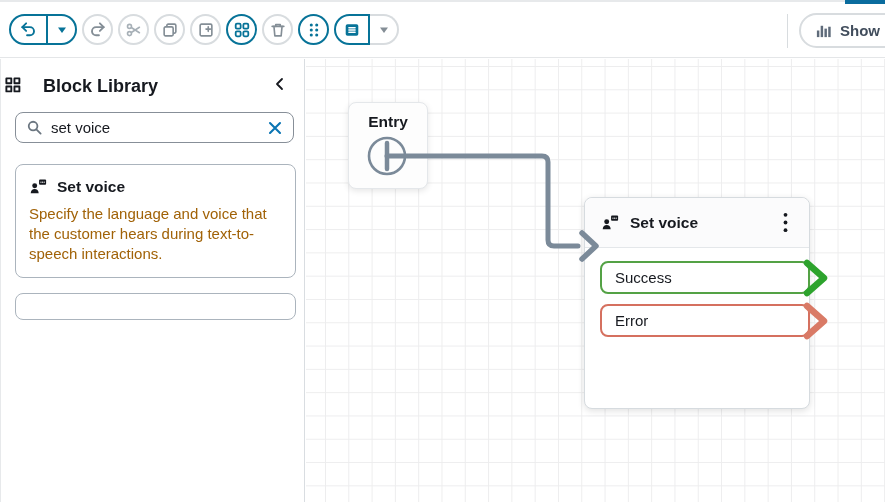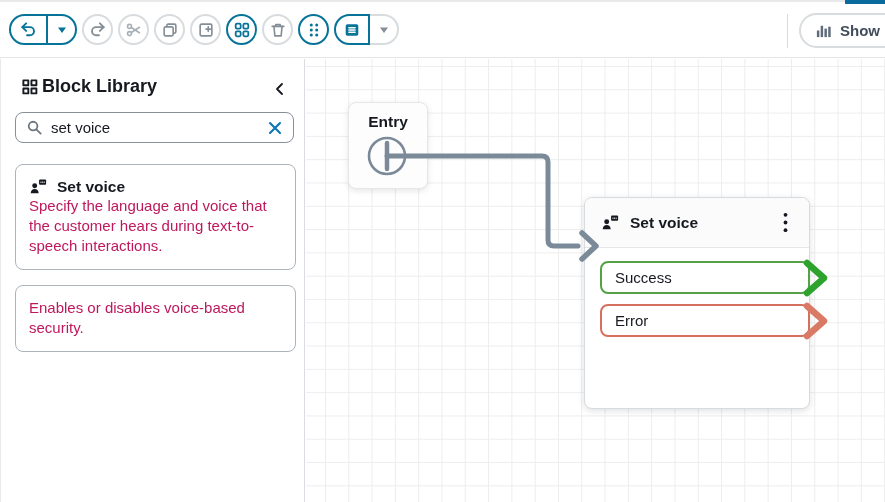--- a/index.html
+++ b/index.html
@@ -18,32 +18,32 @@
   .undo-pill .seg.left { width:38px; border-radius:16px 0 0 16px; border-right-width:1px; }
   .undo-pill .seg.right { width:30px; border-radius:0 16px 16px 0; border-left-width:1px; }
   .panel-pill .seg.left { width:36px; border:2px solid #077398; border-radius:16px 0 0 16px; }
   .panel-pill .seg.right { width:29px; border:2px solid #d8dcdf; border-left:none; border-radius:0 16px 16px 0; }
   .tb-divider { position:absolute; left:787px; top:12px; height:34px; width:1px; background:#d8dcdf; }
   .show-metrics { position:absolute; left:799px; top:11px; height:35px; width:140px; border:2px solid #d8dcdf; border-radius:18px; background:#fff; display:flex; align-items:center; gap:8px; padding-left:14px; cursor:pointer; }
   .show-metrics span { font-size:15px; font-weight:700; color:#414d5c; white-space:nowrap; }
 
   
   .sidebar { position:absolute; top:59px; left:0; width:305px; height:443px; background:#fff; border-right:1px solid #d9dde1; border-left:1px solid #e7e9eb; }
-  .sb-header { display:flex; align-items:flex-end; gap:2px; padding:17px 16px 0 20px; }
+  .sb-header { display:flex; align-items:flex-start; gap:20px; padding:17px 16px 0 3px; }
   .sb-title { font-size:18px; font-weight:700; color:#16191f; flex:1; }
   .collapse-btn { cursor:pointer; display:flex; align-items:center; }
   .search-box { position:relative; margin:15px 10px 0 14px; height:31px; border:1px solid #878f98; border-radius:8px; display:flex; align-items:center; padding:0 10px; gap:8px; background:#fff; }
   .search-box input { border:none; outline:none; flex:1; font-size:15px; font-family:"Liberation Sans", sans-serif; color:#16191f; background:transparent; }
   .clear-btn { cursor:pointer; display:flex; align-items:center; }
   .block-card { margin:0 8px 0 14px; border:1px solid #abb4bd; border-radius:8px; background:#fff; padding:12px 13px 13px 13px; cursor:pointer; }
   .block-card.first { margin-top:21px; }
   .block-card.second { margin-top:15px; }
   .card-title-row { display:flex; align-items:center; gap:9px; }
   .card-title { font-size:15.5px; font-weight:700; color:#16191f; }
-  .card-desc { margin-top:0; font-size:15px; line-height:20px; color:#be185d; }
+  .card-desc { margin-top:8px; font-size:15px; line-height:20px; color:#a16207; }
 
   
   .canvas { position:absolute; top:59px; left:306px; width:692px; height:443px; background-color:#fff;
     background-image:linear-gradient(#ededee 1px, transparent 1px), linear-gradient(90deg, #ededee 1px, transparent 1px);
     background-size:23.3px 23.3px; background-position:19px 7px; }
   .entry-block { position:absolute; left:42px; top:43px; width:80px; height:87px; background:#fdfdfd; border:1px solid #e4e7ea; border-radius:8px; box-shadow:0 2px 6px rgba(0,0,0,0.10); z-index:1; cursor:pointer; }
   .entry-label { text-align:center; margin-top:10px; font-size:15.5px; font-weight:700; color:#16191f; }
   .wires { position:absolute; left:0; top:0; width:579px; height:443px; z-index:2; pointer-events:none; }
 
   .node { position:absolute; left:278px; top:138px; width:226px; height:212px; background:#fff; border:1px solid #d6dbdf; border-radius:8px; box-shadow:0 2px 7px rgba(0,0,0,0.12); z-index:1; }
@@ -199,21 +199,20 @@
             <circle cx="12.6" cy="5.4" r="0.65" fill="#fff"></circle>
             <circle cx="14.3" cy="5.4" r="0.65" fill="#fff"></circle>
             <circle cx="16" cy="5.4" r="0.65" fill="#fff"></circle>
           </svg>
         <span class="card-title">Set voice</span>
       </div>
       <div class="card-desc">Specify the language and voice that the customer hears during text-to-speech interactions.</div>
     </div>
 
     <div class="block-card second">
-      <div class="card-desc">Enables or disables voice-based security.</div>
     </div>
   </div>
 
   <div class="canvas">
 
     <div class="entry-block">
       <div class="entry-label">Entry</div>
     </div>
 
     <svg class="wires" viewBox="0 0 579 443">

